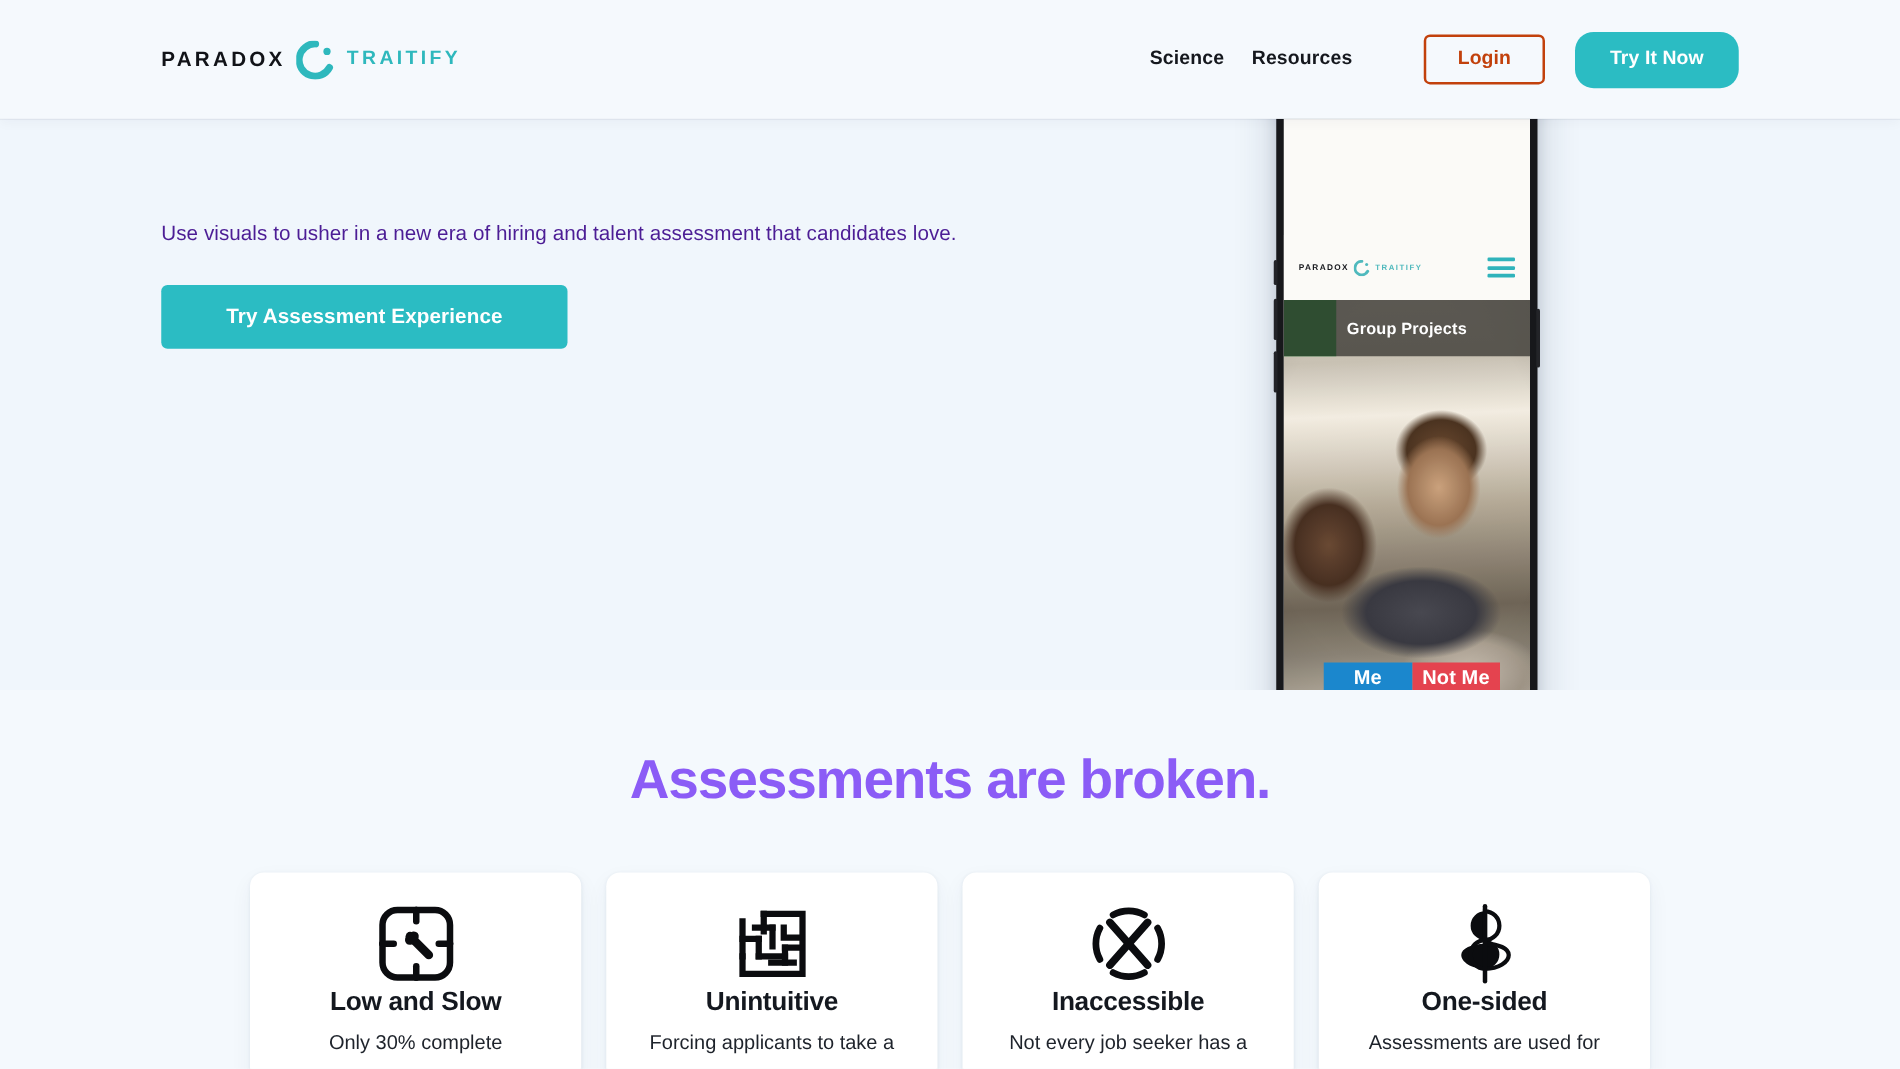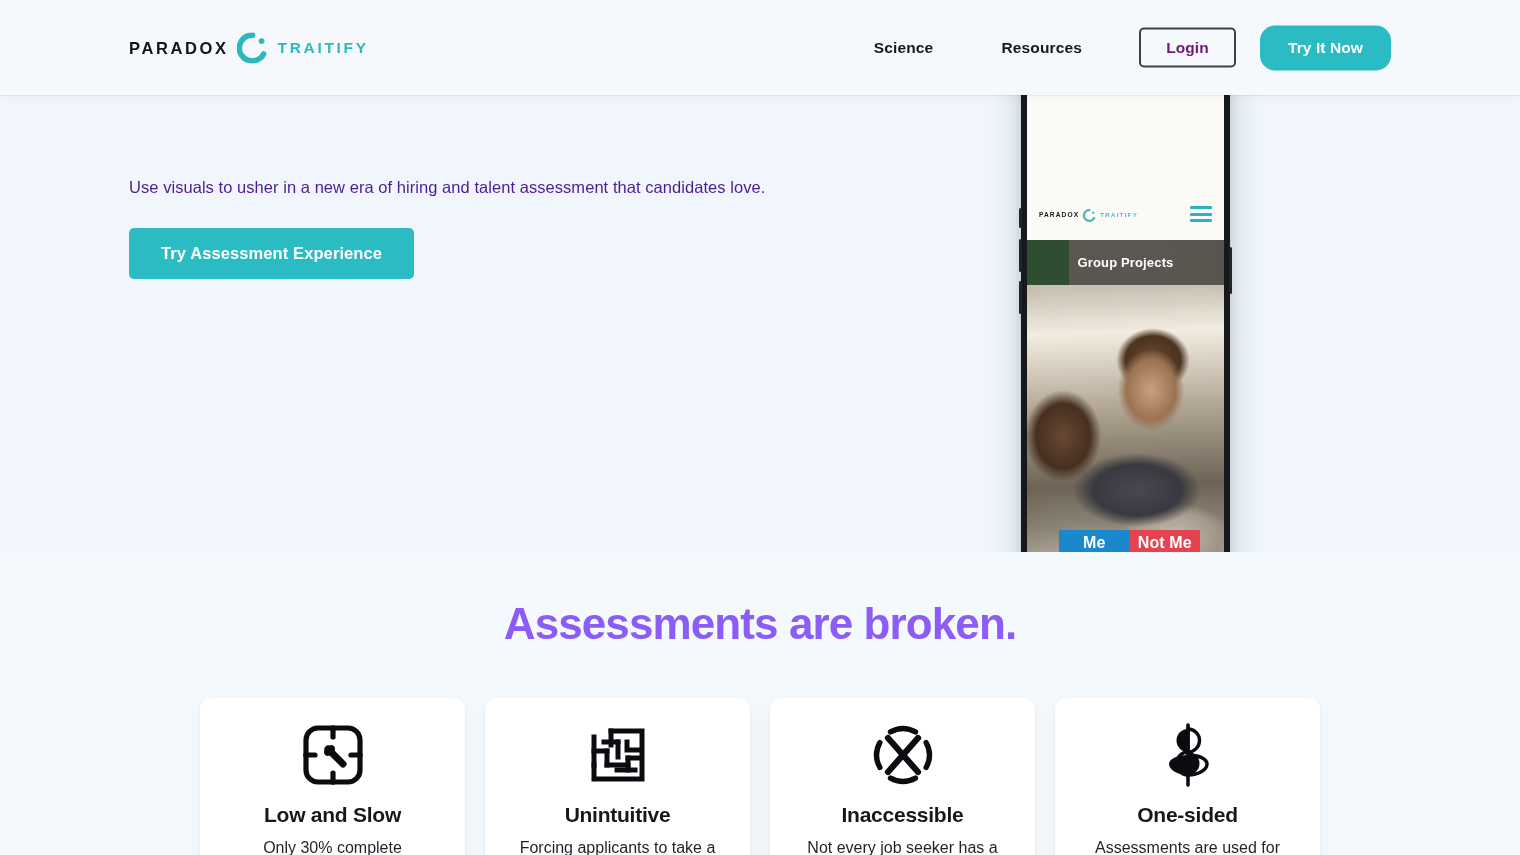--- a/index.html
+++ b/index.html
@@ -45,27 +45,27 @@
   .brand-traitify {
     font-size: 15.5px; font-weight: 700; letter-spacing: 2.7px;
     color: #2eb8bd;
   }
 
   .nav { position: absolute; right: 129px; top: 50%; transform: translateY(-50%);
          display: flex; align-items: center; }
   .nav-link {
     font-size: 15.5px; font-weight: 700; color: #15181e;
     text-decoration: none; letter-spacing: .15px;
-    padding: 10px 0; margin-right: 68px; white-space: nowrap;
+    padding: 10px 0; margin-right: 22px; white-space: nowrap;
   }
   .nav-link:last-of-type { margin-right: 57px; }
 
   .btn-login {
-    width: 97px; height: 40px; border: 2px solid #404040; border-radius: 5px;
-    background: transparent; color: #701a75;
+    width: 97px; height: 40px; border: 2px solid #c2410c; border-radius: 5px;
+    background: transparent; color: #c2410c;
     font-family: inherit; font-size: 15.5px; font-weight: 700;
     cursor: pointer; margin-right: 24px; letter-spacing: .1px;
   }
   .btn-try {
     width: 131px; height: 45px; border: none; border-radius: 15px;
     background: #2bbcc3; color: #ffffff;
     font-family: inherit; font-size: 15.5px; font-weight: 700;
     cursor: pointer; letter-spacing: .1px;
   }
 
@@ -83,21 +83,21 @@
     font-size: 47px; font-weight: 700; line-height: 1.17;
     letter-spacing: -.9px; color: #14181f;
   }
   .hero-sub {
     margin-top: 28px;
     font-size: 16.5px; font-weight: 400; line-height: 1.5;
     color: #4c1d95; letter-spacing: .05px;
   }
   .btn-hero {
     margin-top: 28px;
-    height: 51px; padding: 0 32px; border: none; border-radius: 5px;
+    height: 51px; padding: 0 52px; border: none; border-radius: 5px;
     background: #2bbcc3; color: #ffffff;
     font-family: inherit; font-size: 16.5px; font-weight: 700;
     cursor: pointer; letter-spacing: .1px;
   }
 
   
   .phone {
     position: absolute; left: 1021px; top: -70px;
     width: 209px; height: 580px;
     background: #17181b;
@@ -209,21 +209,20 @@
   .card {
     width: 265px; height: 200px;
     background: #ffffff; border-radius: 11px;
     box-shadow: 0 1px 3px rgba(25,50,85,.07), 0 7px 18px rgba(25,50,85,.055);
     padding: 22px 16px 0;
     display: flex; flex-direction: column; align-items: center;
     overflow: hidden;
   }
   .card-icon { width: 70px; height: 70px; display: block; }
   .card-title {
-    margin-top: 13px;
     font-size: 21px; font-weight: 700; color: #14181f; letter-spacing: -.25px;
     text-align: center;
   }
   .card-text {
     margin-top: 9px;
     font-size: 16px; font-weight: 400; line-height: 1.5; color: #1e232b;
     text-align: center;
   }
 </style>
 </head>

